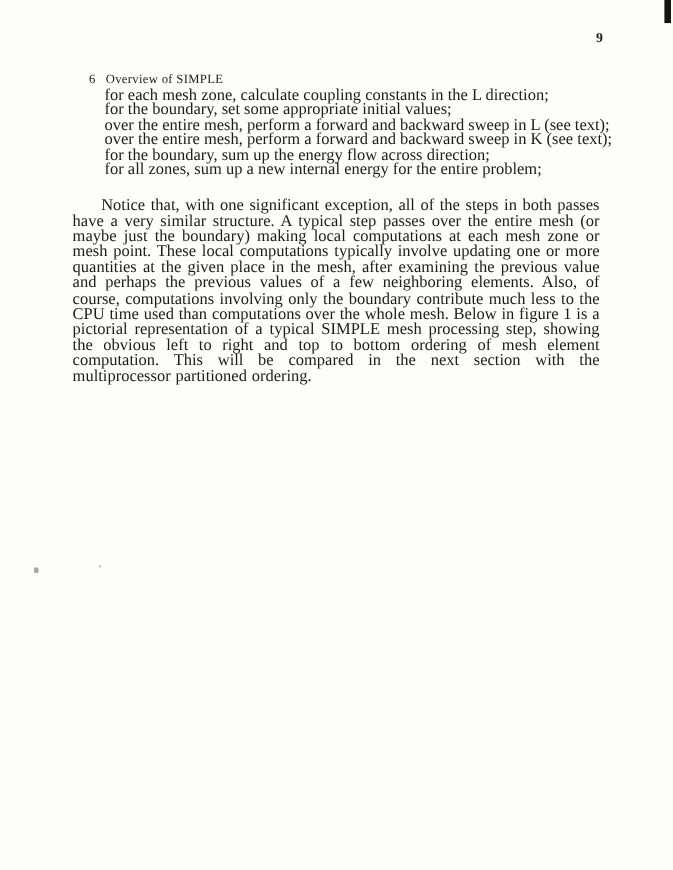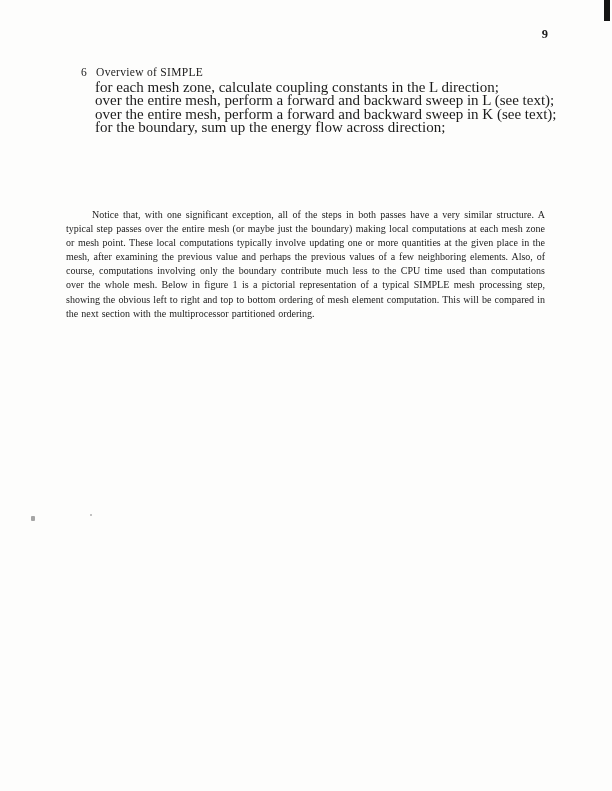--- a/index.html
+++ b/index.html
@@ -74,46 +74,48 @@
     width: 470px;
     font-size: 15px;
     line-height: 13.45px;
     white-space: nowrap;
   }
 
   
   .body-text {
     position: absolute;
     left: 66px;
-    top: 208px;
+    top: 180px;
     width: 479px;
-    font-size: 10px;
+    font-size: 15px;
     line-height: 14.1px;
     text-align: justify;
     text-indent: 26px;
     word-spacing: 0.6px;
   }
 </style>
 </head>
 <body>
 
 <div class="page">
 
   <div class="corner-bar"></div>
 
   <div class="running-head-left">
     <span class="section-number">6</span><span class="section-title">Overview of SIMPLE</span>
   </div>
   <div class="page-number">9</div>
 
   <div class="listing">
     <div class="listing-line">for each mesh zone, calculate coupling constants in the L direction;</div>
+    <div class="listing-line">for the boundary, set some appropriate initial values;</div>
     <div class="listing-line">over the entire mesh, perform a forward and backward sweep in L (see text);</div>
     <div class="listing-line">over the entire mesh, perform a forward and backward sweep in K (see text);</div>
     <div class="listing-line">for the boundary, sum up the energy flow across direction;</div>
+    <div class="listing-line">for all zones, sum up a new internal energy for the entire problem;</div>
   </div>
 
   <div class="body-text">Notice that, with one significant exception, all of the steps in both passes have a very similar structure.  A typical step passes over the entire mesh (or maybe just the boundary) making local computations at each mesh zone or mesh point.  These local computations typically involve updating one or more quantities at the given place in the mesh, after examining the previous value and perhaps the previous values of a few neighboring elements.  Also, of course, computations involving only the boundary contribute much less to the CPU time used than computations over the whole mesh.  Below in figure 1 is a pictorial representation of a typical SIMPLE mesh processing step, showing the obvious left to right and top to bottom ordering of mesh element computation.  This will be compared in the next section with the multiprocessor partitioned ordering.</div>
 
   <div class="speck"></div>
   <div class="dot"></div>
 
 </div>
 
 </body></html>

